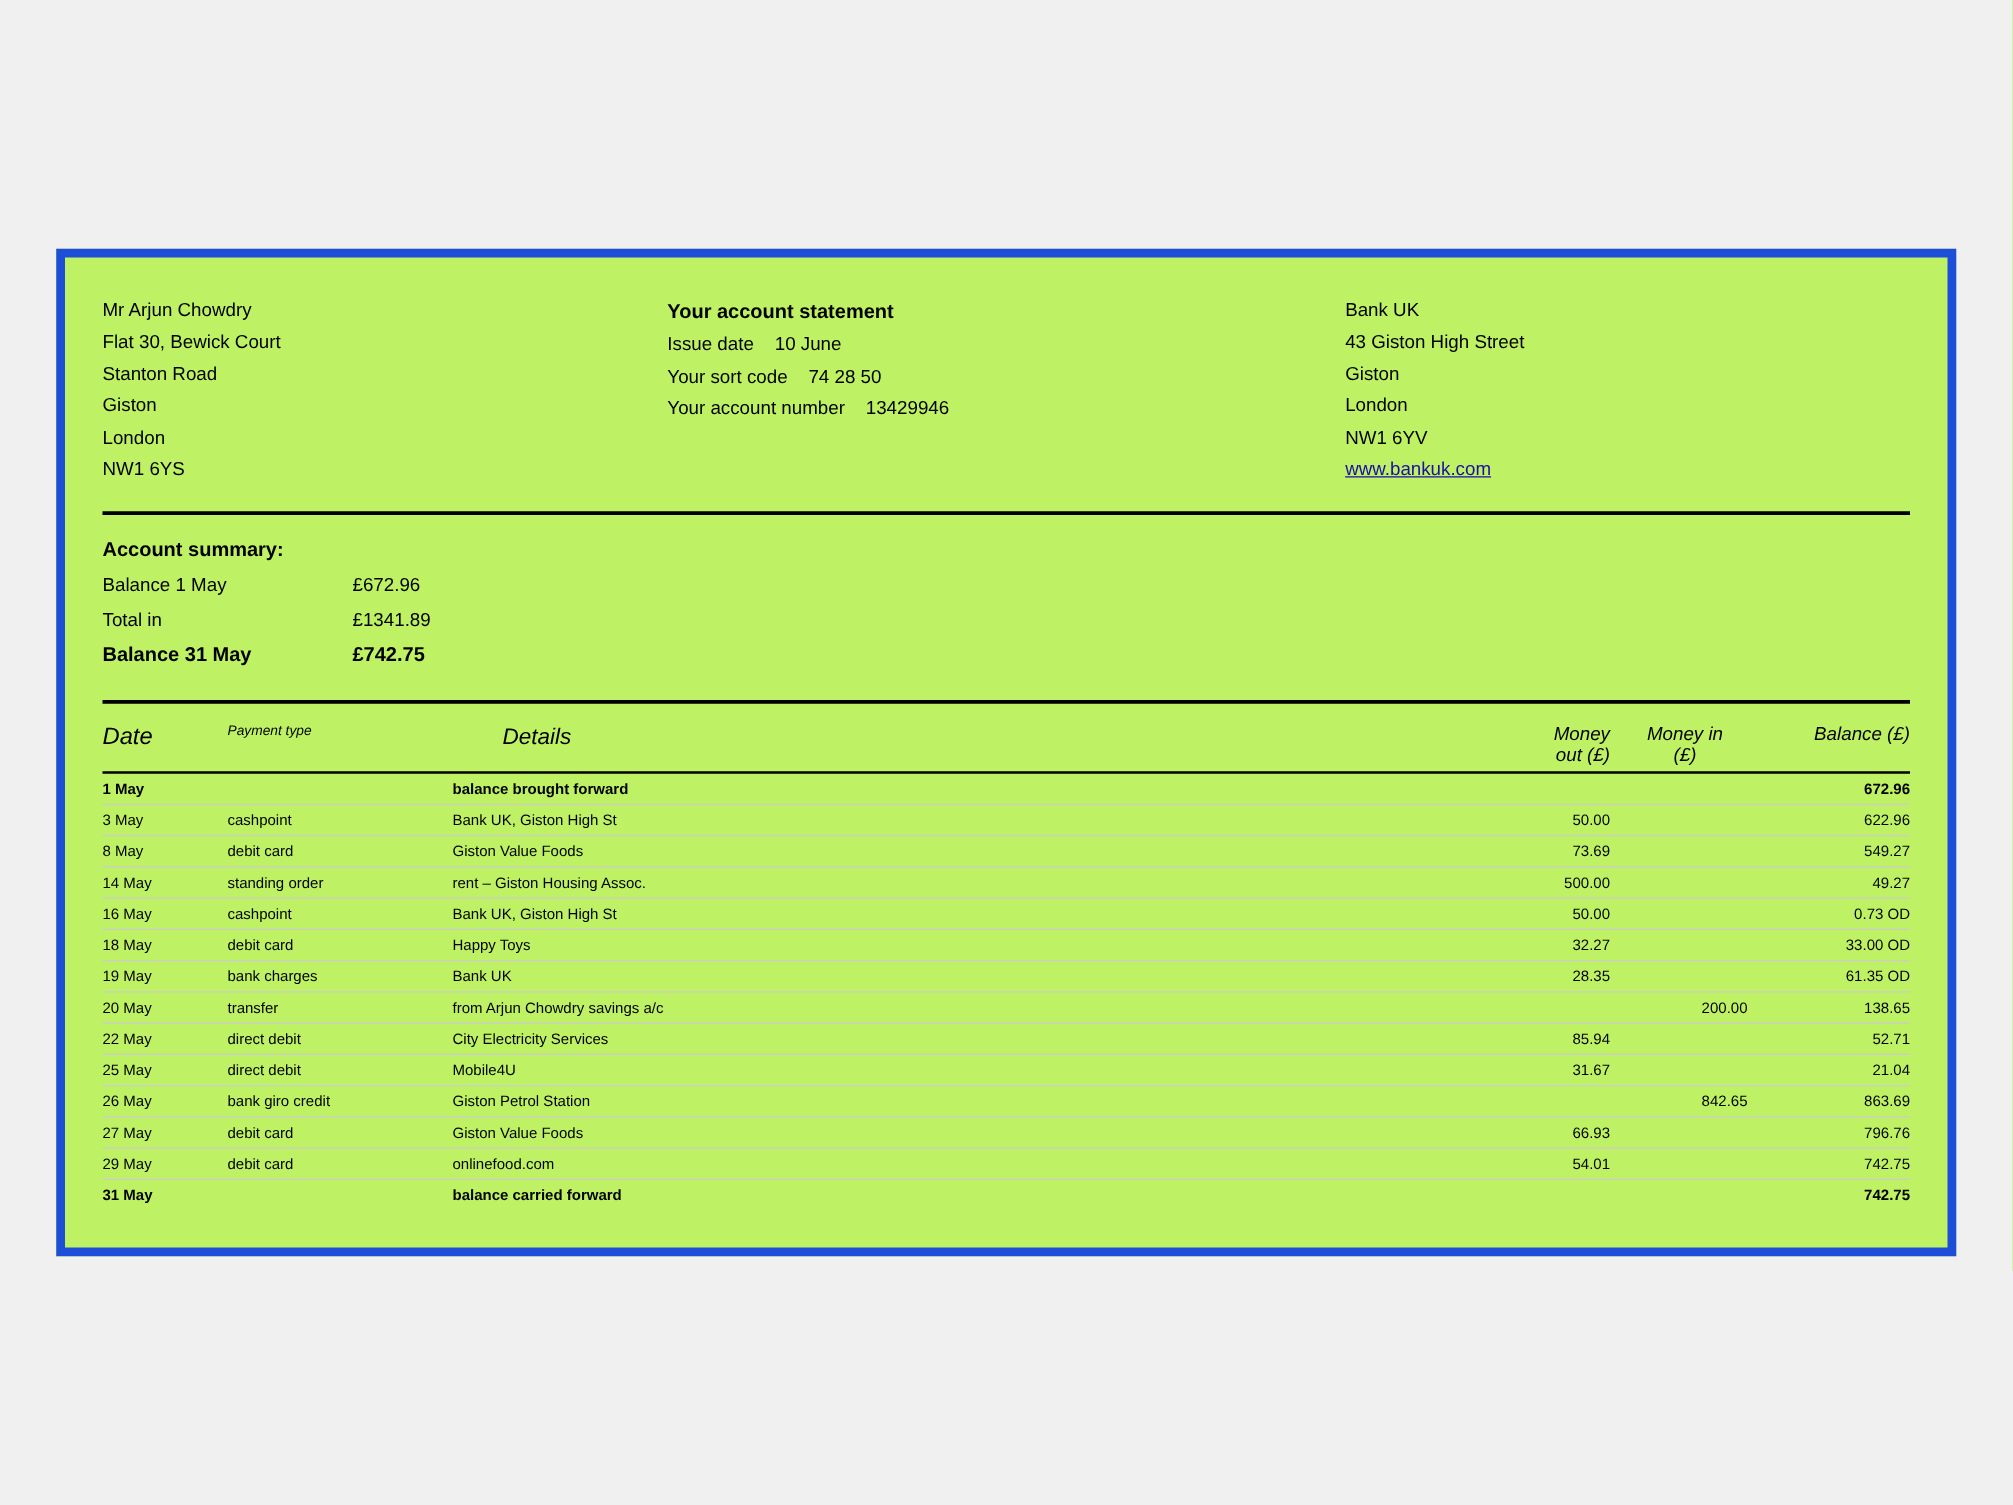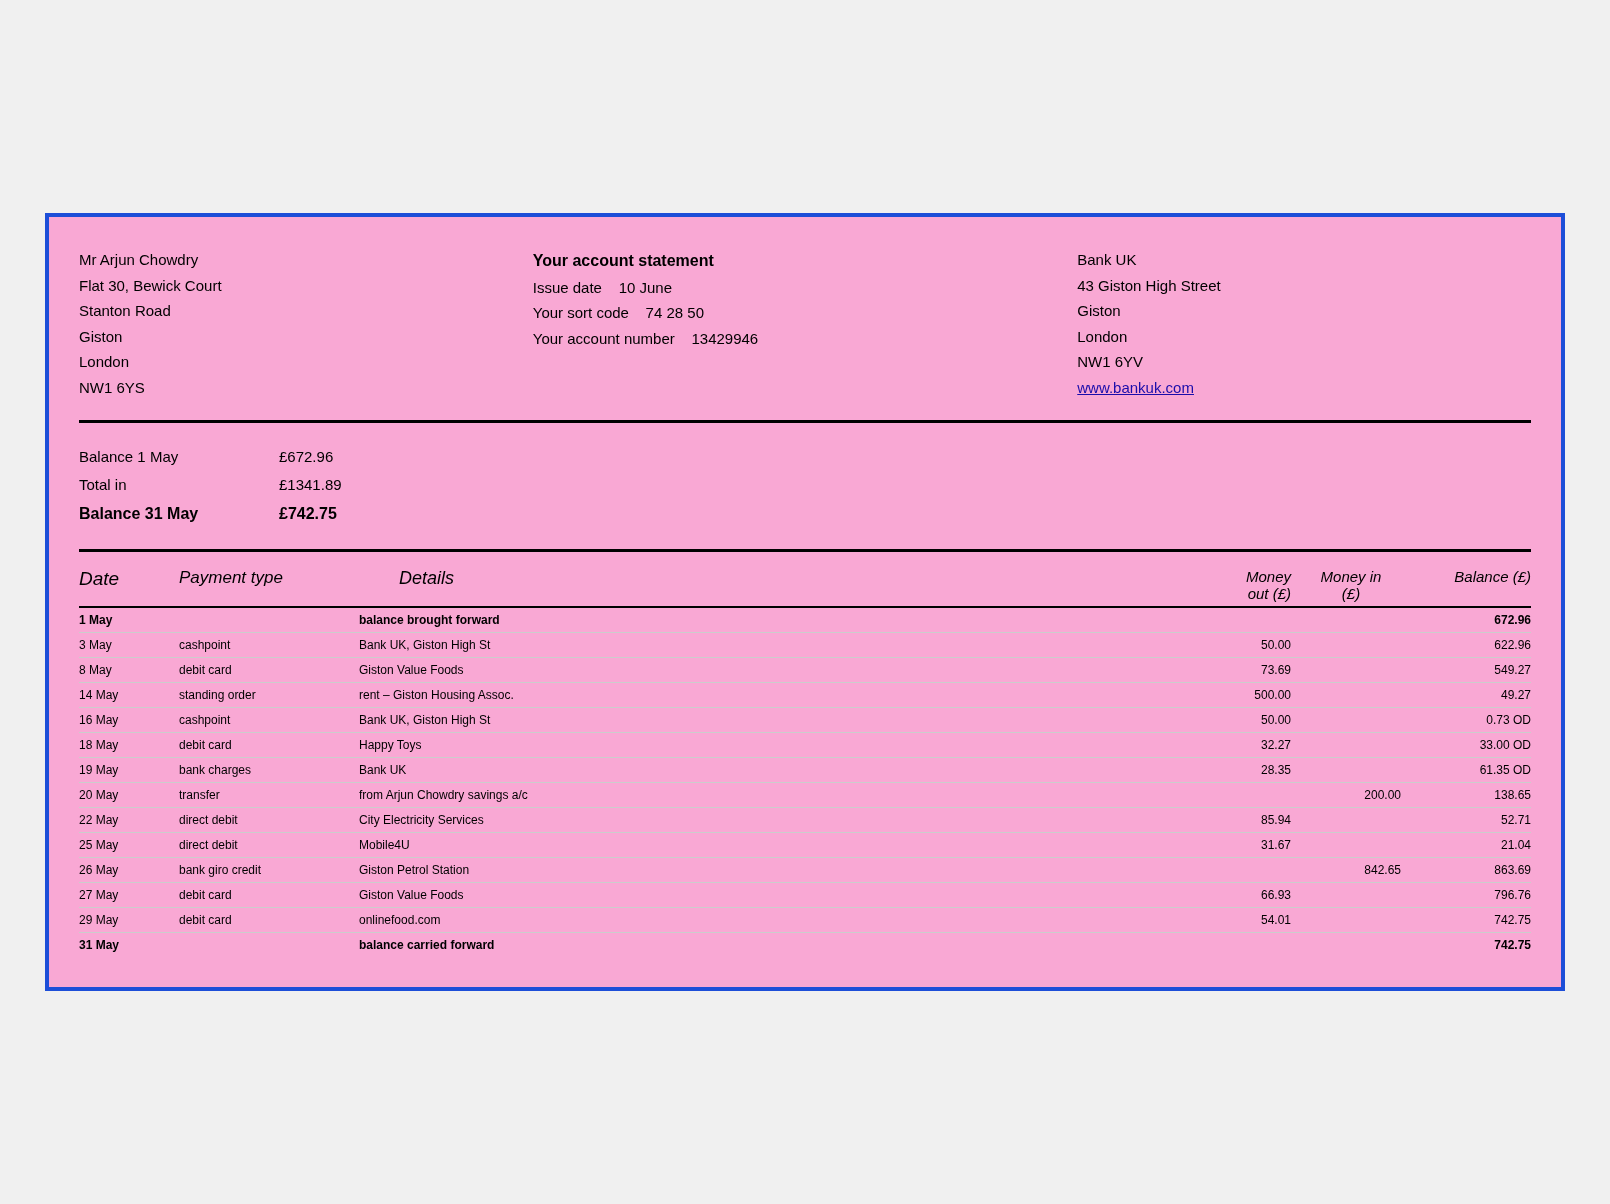--- a/index.html
+++ b/index.html
@@ -5,22 +5,22 @@
     * { box-sizing: border-box; margin: 0; padding: 0; }
     body {
       background: #f0f0f0;
       display: flex;
       justify-content: center;
       align-items: center;
       min-height: 100vh;
       font-family: Arial, sans-serif;
     }
     .outer-border {
-      border: 4px solid #1d4ed8;
-      background: #f9a8d4;
+      border: 7px solid #1d4ed8;
+      background: #bef264;
       width: 1520px;
       padding: 30px;
     }
     .header-section {
       display: flex;
       justify-content: space-between;
       margin-bottom: 20px;
     }
     .header-col {
       flex: 1;
@@ -80,21 +80,21 @@
     .table-section {
       width: 100%;
       margin-top: 0;
     }
     .col-headers {
       display: flex;
       border-bottom: 2px solid #000;
       padding: 6px 0 4px 0;
     }
     .col-date { width: 100px; font-style: italic; font-size: 19px; }
-    .col-payment { width: 180px; font-style: italic; font-size: 17px; }
+    .col-payment { width: 180px; font-style: italic; font-size: 11px; }
     .col-details { flex: 1; font-style: italic; font-size: 18px; margin-left: 40px; }
     .col-money-out { width: 110px; font-style: italic; font-size: 15px; text-align: right; padding-right: 10px; }
     .col-money-in { width: 110px; font-style: italic; font-size: 15px; text-align: center; padding-right: 10px; }
     .col-balance { width: 120px; font-style: italic; font-size: 15px; text-align: right; }
     .table-row {
       display: flex;
       align-items: center;
       border-bottom: 1px solid #ccc;
       padding: 5px 0;
       font-size: 12px;
@@ -135,20 +135,21 @@
       <p>Giston</p>
       <p>London</p>
       <p>NW1 6YV</p>
       <p><a class="bank-link" href="#">www.bankuk.com</a></p>
     </div>
   </div>
 
   <hr class="divider-thick">
 
   <div class="summary-section">
+    <div class="summary-title">Account summary:</div>
     <div id="summary-rows-container">
         <div class="summary-row">
           <span class="summary-label">Balance 1 May</span>
           <span class="summary-value">£672.96</span>
         </div>
         <div class="summary-row">
           <span class="summary-label">Total in</span>
           <span class="summary-value">£1341.89</span>
         </div>
         <div class="summary-row bold-row">

